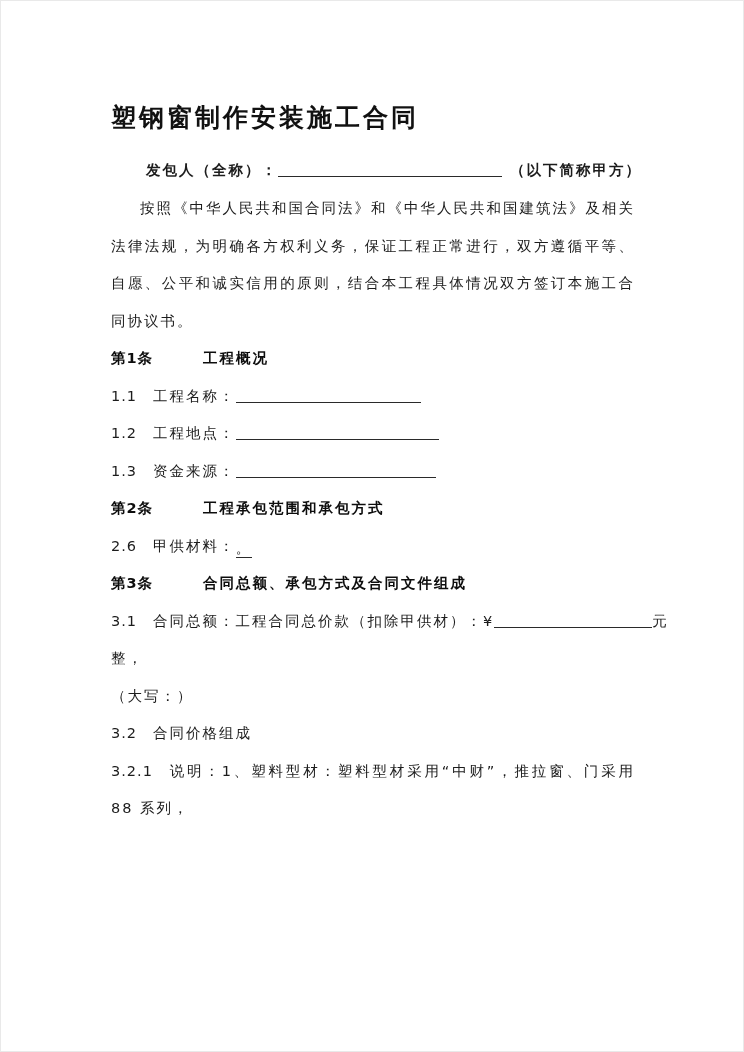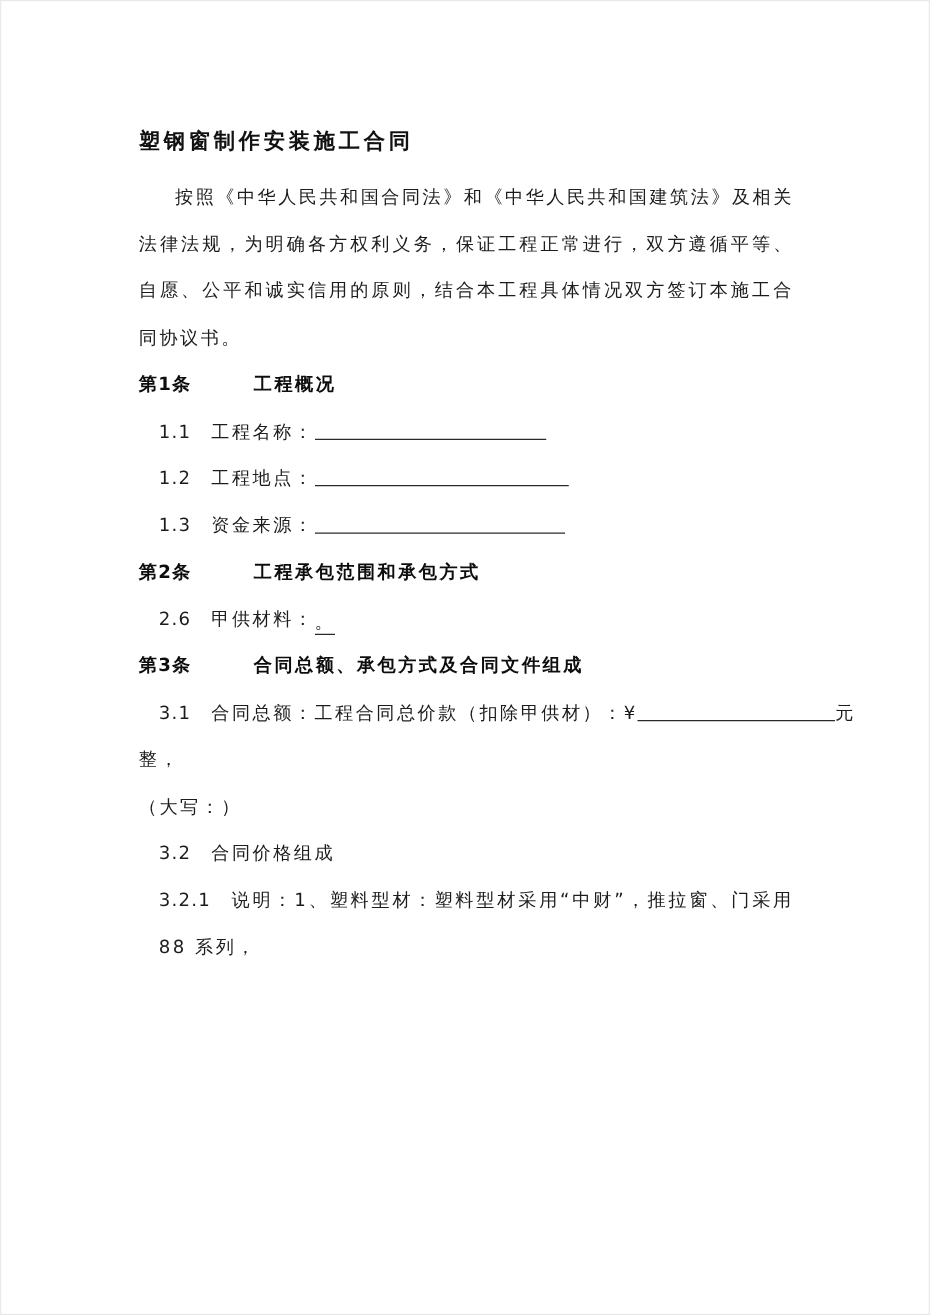--- a/index.html
+++ b/index.html
@@ -14,21 +14,21 @@
     height: 1052px;
     background: #ffffff;
     border: 1px solid #e9e9e9;
     padding: 100px 108px 0 110px;
     font-family: "DejaVu Sans", "Liberation Sans", sans-serif;
     color: #1c1c1c;
     overflow: hidden;
   }
   .doc-title {
     margin: 0 0 16px 0;
-    font-size: 17px;
+    font-size: 25px;
     font-weight: 700;
     letter-spacing: 3px;
     color: #111111;
   }
   .line {
     font-size: 14.5px;
     line-height: 37.5px;
     letter-spacing: 2px;
     margin: 0;
   }
@@ -51,21 +51,20 @@
     margin-right: 50px;
     letter-spacing: 1px;
   }
   .inum {
     display: inline-block;
     margin-right: 16px;
     letter-spacing: 1px;
   }
   .item {
     text-align: justify;
-    margin-left: 16px;
   }
   .nowrap { white-space: nowrap; text-align: left; }
   .blank {
     display: inline-block;
     border-bottom: 1px solid #2a2a2a;
     height: 17px;
     line-height: 17px;
     vertical-align: -2px;
   }
   .w-party { width: 224px; margin-right: 8px; }
@@ -75,20 +74,23 @@
   .w-160 { width: 158px; }
   .w-tiny { min-width: 16px; text-align: left; }
 </style>
 </head>
 <body>
 
 <div class="page">
 
   <h1 class="doc-title">塑钢窗制作安装施工合同</h1>
 
+  <div class="line party">
+    <span>发包人（全称）：</span><span class="blank w-party"><span></span></span><span>（以下简称甲方）</span>
+  </div>
 
 
   <p class="line preamble">按照《中华人民共和国合同法》和《中华人民共和国建筑法》及相关法律法规，为明确各方权利义务，保证工程正常进行，双方遵循平等、自愿、公平和诚实信用的原则，结合本工程具体情况双方签订本施工合同协议书。</p>
 
   <div class="line heading">
     <span class="hnum">第1条</span><span>工程概况</span>
   </div>
 
   <div class="line item nowrap">
     <span class="inum">1.1</span><span>工程名称：</span><span class="blank w-185"><span></span></span>

